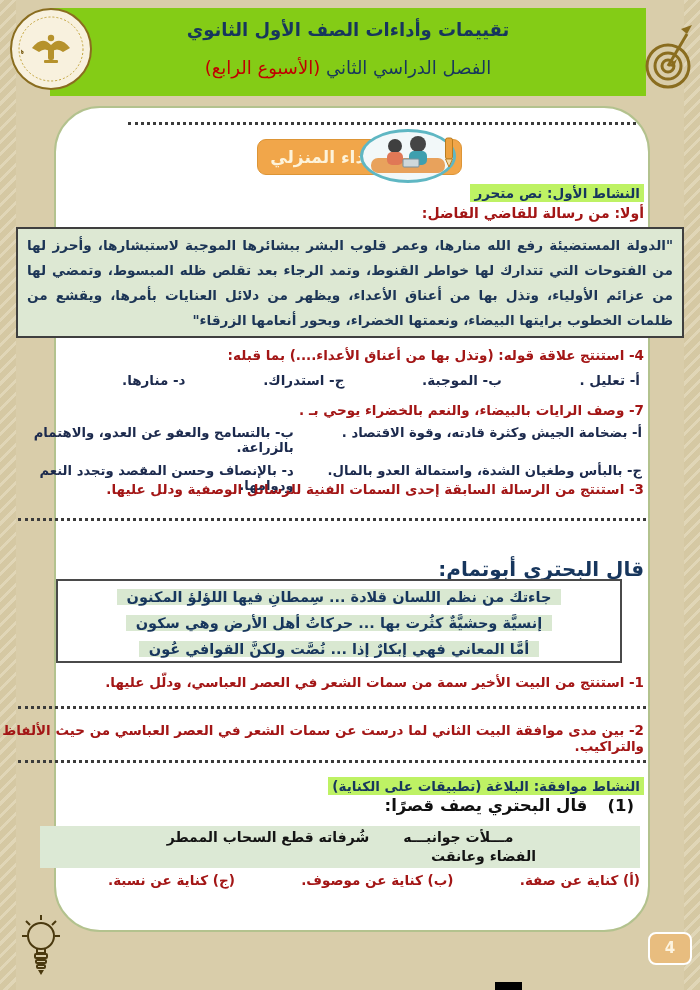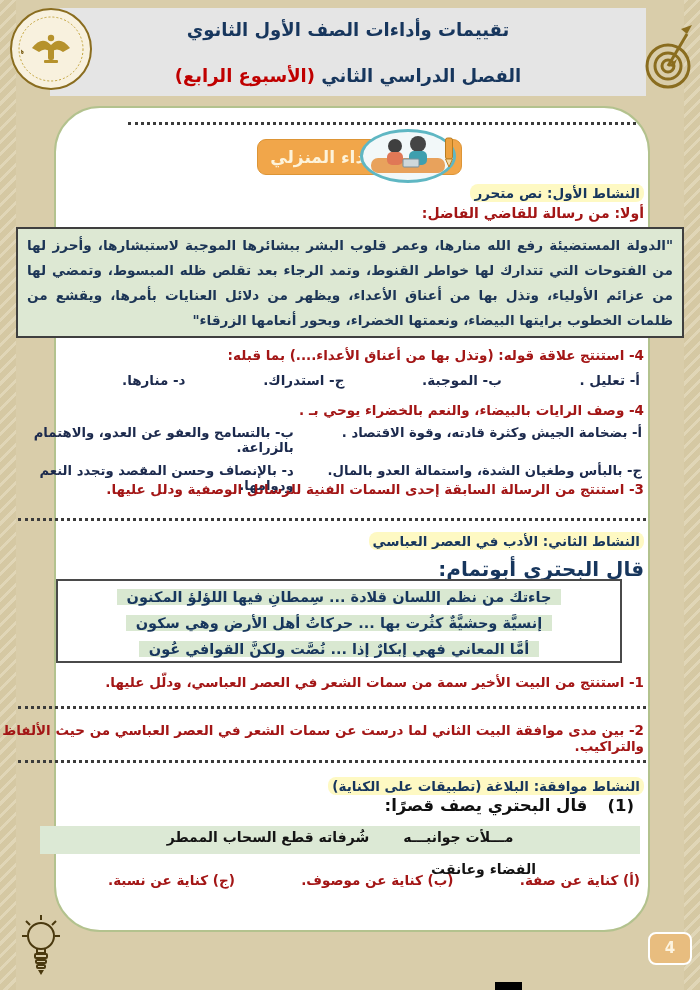--- a/index.html
+++ b/index.html
@@ -3,23 +3,23 @@
 <meta charset="utf-8">
 <style>
   html,body{margin:0;padding:0;background:#fff;}
   .page{position:relative;width:700px;height:990px;background:#d9cdaa;overflow:hidden;
         font-family:"DejaVu Sans","Liberation Sans",sans-serif;direction:rtl;}
   .edge{position:absolute;top:0;bottom:0;width:16px;
         background:repeating-linear-gradient(135deg,#e2d8ba 0 3px,#d4c7a1 3px 9px);opacity:.8;}
   .edge.l{left:0}.edge.r{right:0}
 
   
-  .header-band{position:absolute;left:50px;top:8px;width:596px;height:88px;background:#e5e5e5;text-align:center;}
+  .header-band{position:absolute;left:50px;top:8px;width:596px;height:88px;background:#84cc16;text-align:center;}
   .h-line1{margin:0;padding-top:11px;font-size:18px;font-weight:bold;color:#17365d;}
-  .h-line2{margin:16px;padding-top:9px;font-size:18px;font-weight:bold;color:#17365d;}
+  .h-line2{margin:8px;padding-top:9px;font-size:18px;font-weight:normal;color:#17365d;}
   .h-line2 .red{color:#c00000;}
   .seal{position:absolute;left:8px;top:6px;}
   .target{position:absolute;left:644px;top:18px;}
 
   
   .card{position:absolute;left:54px;top:106px;width:592px;height:822px;background:#ffffff;
         border:2px solid #b3c28e;border-radius:46px;}
 
   .dots{position:absolute;border-bottom:3px dotted #3b3b3b;height:10px;}
   #dots1{left:128px;width:508px;top:112px;}
@@ -29,21 +29,21 @@
 
   
   .badge-rect{position:absolute;left:220px;top:139px;width:205px;height:36px;box-sizing:border-box;
         padding-left:0;padding-right:66px;background:#f1a64a;border:1px solid #dd9536;border-radius:9px;
         color:#fdf3da;font-weight:bold;font-size:17px;text-align:center;line-height:34px;letter-spacing:.5px;margin-left:37px;}
   .badge-oval{position:absolute;left:360px;top:129px;width:96px;height:54px;background:#f2f8f9;
         border:3px solid #5fb7c3;border-radius:50%;box-sizing:border-box;overflow:hidden;}
   .badge-pencil{position:absolute;left:441px;top:136px;}
 
   
-  .hl-blue{position:absolute;background:#fef9c3;color:#17365d;font-weight:bold;font-size:13.5px;padding:1px 4px;border-radius:8px;}
+  .hl-blue{position:absolute;background:#bef264;color:#17365d;font-weight:bold;font-size:13.5px;padding:1px 4px;}
   .red-head{position:absolute;color:#a31616;font-weight:bold;font-size:14px;}
   .q{position:absolute;color:#a31616;font-weight:bold;font-size:13.5px;}
   .navy-head{position:absolute;color:#17365d;font-weight:bold;font-size:20px;}
 
   #act1-head{right:56px;top:184px;}
   #act1-sub{right:56px;top:205px;}
 
   .letter-box{position:absolute;left:16px;top:227px;width:668px;height:111px;box-sizing:border-box;
         background:#dde8d3;border:2px solid #3f3f3f;padding:4px 9px;
         color:#1c3556;font-weight:bold;font-size:13.6px;line-height:25px;text-align:justify;}
@@ -62,25 +62,25 @@
   .poem-box{position:absolute;left:56px;top:579px;width:566px;height:84px;box-sizing:border-box;
         background:#fff;border:2px solid #4a4a4a;text-align:center;padding-top:3px;}
   .poem-line{font-size:14.5px;font-weight:bold;color:#17365d;line-height:26px;margin:0;}
   .poem-line span{background:#d9e8d1;padding:0 10px;}
   #a2q1{right:56px;top:674px;}
   #a2q2{right:56px;top:722px;}
 
   #act3-head{right:56px;top:777px;}
   #act3-intro{position:absolute;right:66px;top:796px;display:flex;gap:20px;
         color:#101010;font-weight:bold;font-size:16.5px;}
-  .verse-box{position:absolute;left:40px;top:826px;width:600px;height:28px;background:#dce9d5;
+  .verse-box{position:absolute;left:40px;top:826px;width:600px;height:42px;background:#dce9d5;
         color:#141414;font-weight:bold;font-size:14px;}
   .verse-l1{text-align:center;margin-top:3px;}
   .verse-gap{display:inline-block;width:34px;}
-  .verse-l2{text-align:right;padding-right:104px;margin-top:16px;}
+  .verse-l2{text-align:right;padding-right:104px;margin-top:3px;}
   #a3opts{left:108px;right:60px;top:872px;position:absolute;display:flex;justify-content:space-between;
         color:#a31616;font-weight:bold;font-size:13.5px;}
 
   
   .page-num{position:absolute;left:648px;top:932px;width:44px;height:33px;box-sizing:border-box;
         background:#e8bd7f;border:2px solid #fff;border-radius:8px;
         color:#fdf4e0;font-weight:bold;font-size:15px;text-align:center;line-height:29px;}
   .black-mark{position:absolute;left:495px;top:982px;width:27px;height:8px;background:#000;}
   .bulb{position:absolute;left:18px;top:908px;}
 </style>
@@ -150,32 +150,31 @@
   </div>
 
   <div class="q" id="a1q1">4- استنتج علاقة قوله: (وتذل بها من أعناق الأعداء....) بما قبله:</div>
   <div class="opt-row" id="a1q1opts">
     <span>أ- تعليل .</span>
     <span>ب- الموجبة.</span>
     <span>ج- استدراك.</span>
     <span>د- منارها.</span>
   </div>
 
-  <div class="q" id="a1q2">4- وصف الرايات بالبيضاء، والنعم بالخضراء يوحي بـ .</div>
+  <div class="q" id="a1q2">7- وصف الرايات بالبيضاء، والنعم بالخضراء يوحي بـ .</div>
   <div class="opt-grid">
     <span>أ- بضخامة الجيش وكثرة قادته، وقوة الاقتصاد .</span>
     <span>ب- بالتسامح والعفو عن العدو، والاهتمام بالزراعة.</span>
     <span>ج- بالبأس وطغيان الشدة، واستمالة العدو بالمال.</span>
     <span>د- بالإنصاف وحسن المقصد وتجدد النعم ودوامها.</span>
   </div>
 
   <div class="q" id="a1q3">3- استنتج من الرسالة السابقة إحدى السمات الفنية للرسائل الوصفية ودلل عليها.</div>
   <div class="dots" id="dots2"></div>
 
-  <div class="hl-blue" id="act2-head">النشاط الثاني: الأدب في العصر العباسي</div>
   <div class="navy-head" id="act2-intro">قال البحتري أبوتمام:</div>
 
   <div class="poem-box">
     <p class="poem-line"><span>جاءتك من نظم اللسان قلادة ... سِمطانِ فيها اللؤلؤ المكنون</span></p>
     <p class="poem-line"><span>إنسيَّة وحشيَّةٌ كثُرت بها ... حركاتُ أهل الأرض وهي سكون</span></p>
     <p class="poem-line"><span>أمَّا المعاني فهي إبكارٌ إذا ... نُصَّت ولكنَّ القوافي عُون</span></p>
   </div>
 
   <div class="q" id="a2q1">1- استنتج من البيت الأخير سمة من سمات الشعر في العصر العباسي، ودلّل عليها.</div>
   <div class="dots" id="dots3"></div>

